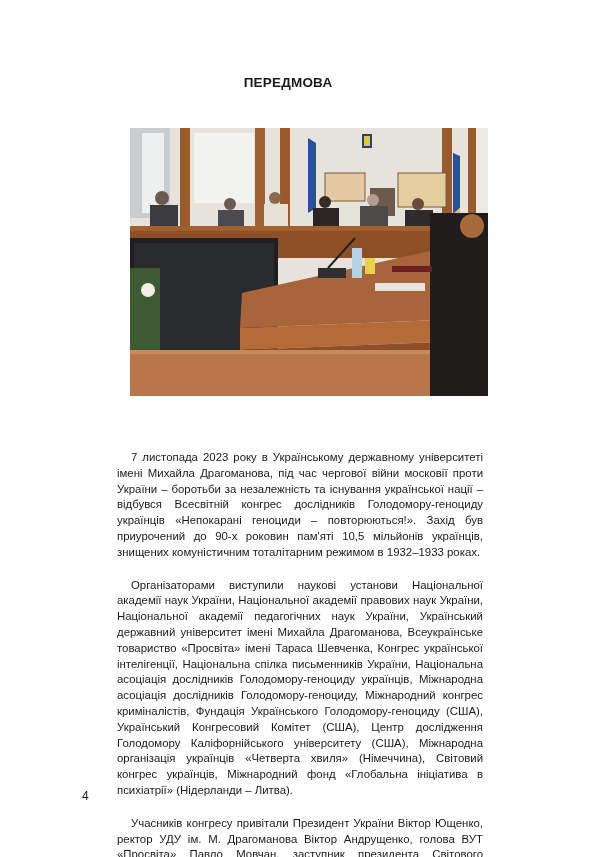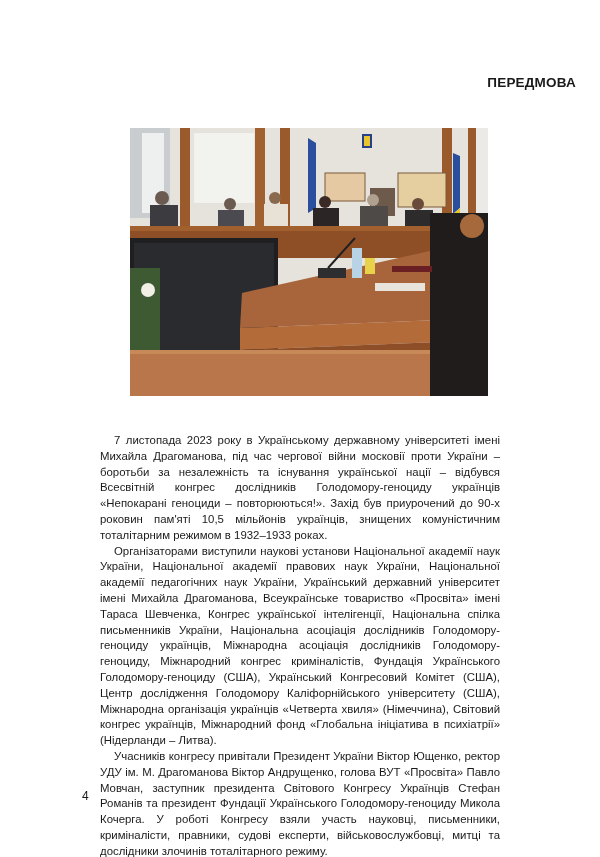--- a/index.html
+++ b/index.html
@@ -1,21 +1,21 @@
 <!DOCTYPE html>
 <html><head>
   <meta charset="utf-8">
   <style>
     html, body { margin: 0; padding: 0; background: #ffffff; }
     body { width: 600px; height: 857px; position: relative; overflow: hidden; font-family: "Liberation Sans", sans-serif; color: #1a1a1a; }
-    .title { position: absolute; top: 75px; left: 0; width: 576px; text-align: right; font-weight: bold; font-size: 13.5px; letter-spacing: 0.2px; }
+    .title { position: absolute; top: 75px; left: 0; width: 576px; text-align: center; font-weight: bold; font-size: 13.5px; letter-spacing: 0.2px; }
     .photo { position: absolute; left: 130px; top: 128px; width: 358px; height: 268px; overflow: hidden; background: #d9d2c6; }
     .photo svg { display: block; }
     .text { position: absolute; left: 100px; top: 433px; width: 400px; font-size: 11.4px; line-height: 15.8px; text-align: justify; hyphens: manual; }
-    .text p { margin: 0; text-indent: 14px; }
+    .text p { margin: 17px; text-indent: 14px; }
     .page-num { position: absolute; left: 82px; top: 789px; font-size: 12px; }
   </style>
 </head>
 <body>
 
 <div class="title">ПЕРЕДМОВА</div>
 
 <div class="photo">
   <svg width="358" height="268" viewBox="0 0 358 268" xmlns="http://www.w3.org/2000/svg">
     <rect x="0" y="0" width="358" height="268" fill="#e6e2dc"></rect>

